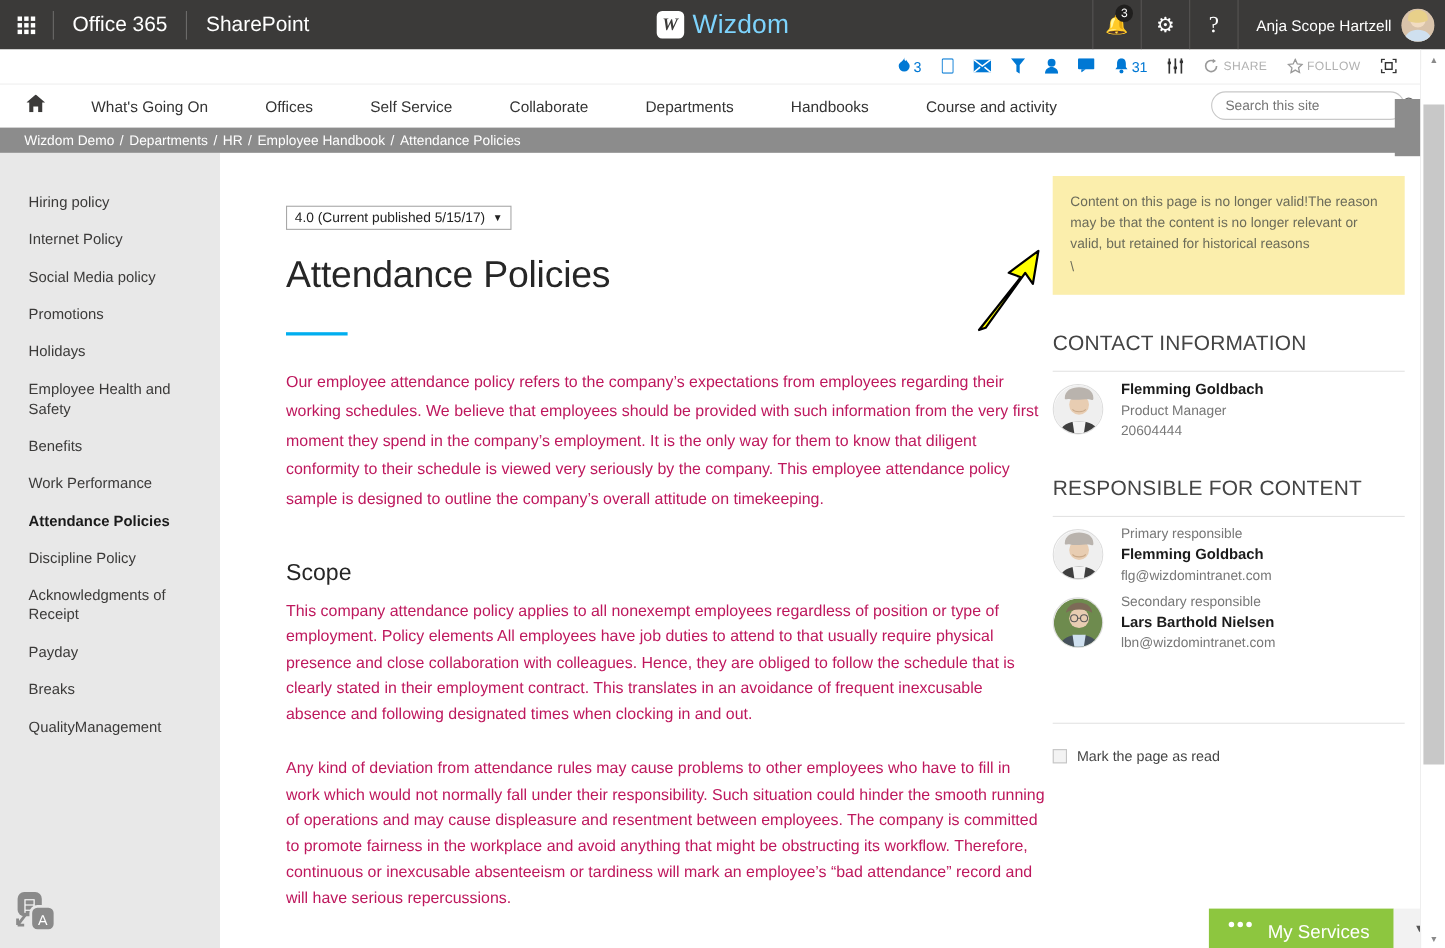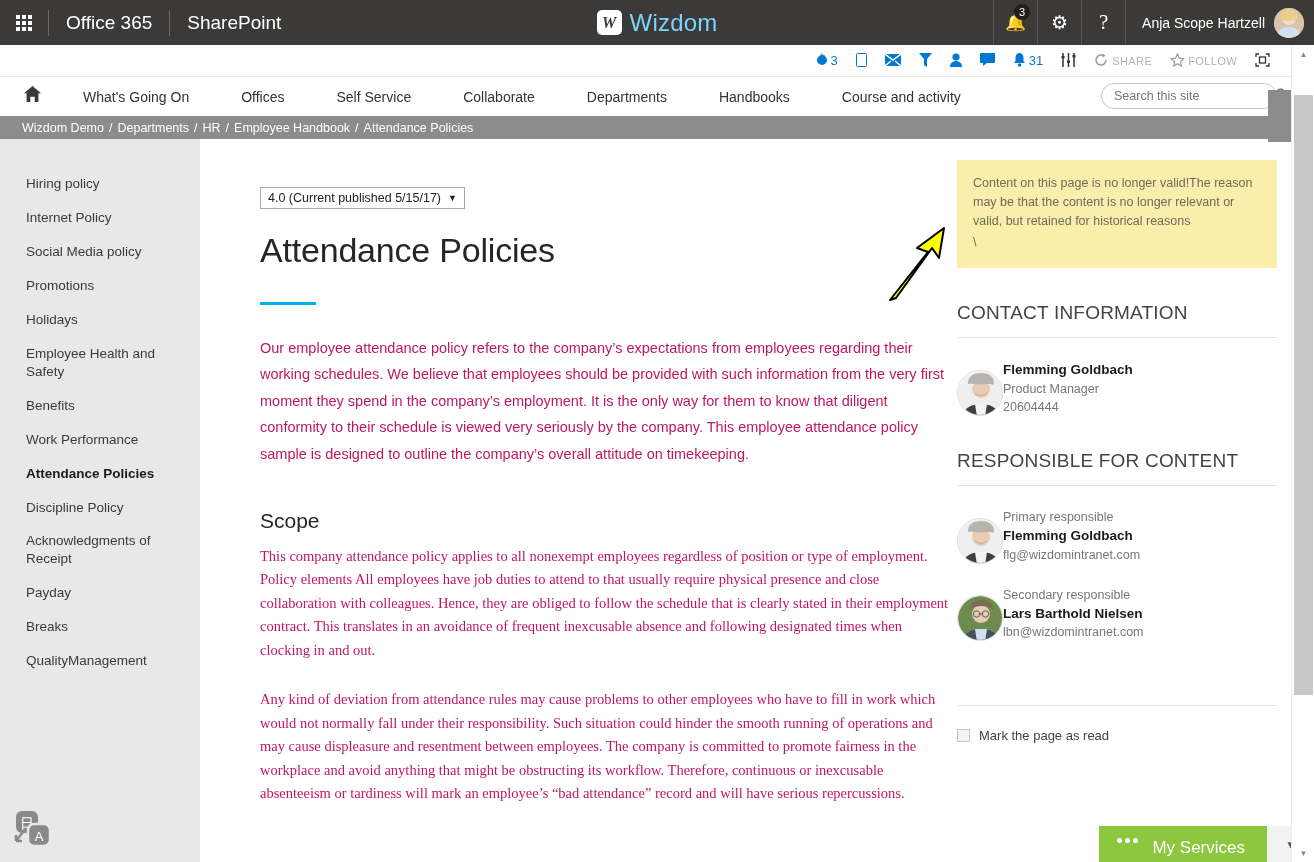--- a/index.html
+++ b/index.html
@@ -135,35 +135,35 @@
     font-size: 34px; font-weight: normal; color: #262626; margin-top: 22px;
     letter-spacing: -.2px;
   }
   .title-rule { width: 56px; height: 3px; background: #00aeef; margin-top: 32px; }
   p.body {
     font-size: 14.5px; color: #be185d; line-height: 1.82; margin-top: 30px;
   }
   h2.section {
     font-size: 21px; font-weight: normal; color: #262626; margin-top: 42px;
   }
-  p.body.tight { margin-top: 12px; line-height: 1.62; font-family: Liberation Serif, serif; }
+  p.body.tight { margin-top: 12px; line-height: 1.62; }
 
   
   .rail { position: absolute; left: 757px; top: 0; width: 320px; }
   .notice {
     margin-top: 21px; background: #fbeeac; color: #6c6c5a;
     padding: 14px 16px 16px 16px; font-size: 12.5px; line-height: 1.52;
   }
   .notice .slash { display: block; margin-top: 2px; }
   .rail-head {
     font-size: 19px; color: #444; font-weight: normal; margin-top: 34px;
     letter-spacing: .2px;
   }
   .rail-rule { height: 1px; background: #e3e3e3; margin-top: 13px; }
-  .person { display: flex; gap: 0; margin-top: 22px; align-items: flex-end; }
+  .person { display: flex; gap: 16px; margin-top: 6px; align-items: center; }
   .avatar-lg {
     width: 46px; height: 46px; border-radius: 50%; flex: 0 0 46px; overflow: hidden;
     border: 1px solid #ddd;
   }
   .p-name { font-size: 13.5px; font-weight: bold; color: #1b1b1b; line-height: 1.45; }
   .p-sub { font-size: 12.5px; color: #777; line-height: 1.45; }
   .p-kicker { font-size: 12.5px; color: #777; line-height: 1.45; }
   .readrow { display: flex; align-items: center; gap: 9px; margin-top: 22px; }
   .cbox {
     width: 13px; height: 13px; border: 1px solid #c4c4c4; background: #f3f3f3;

